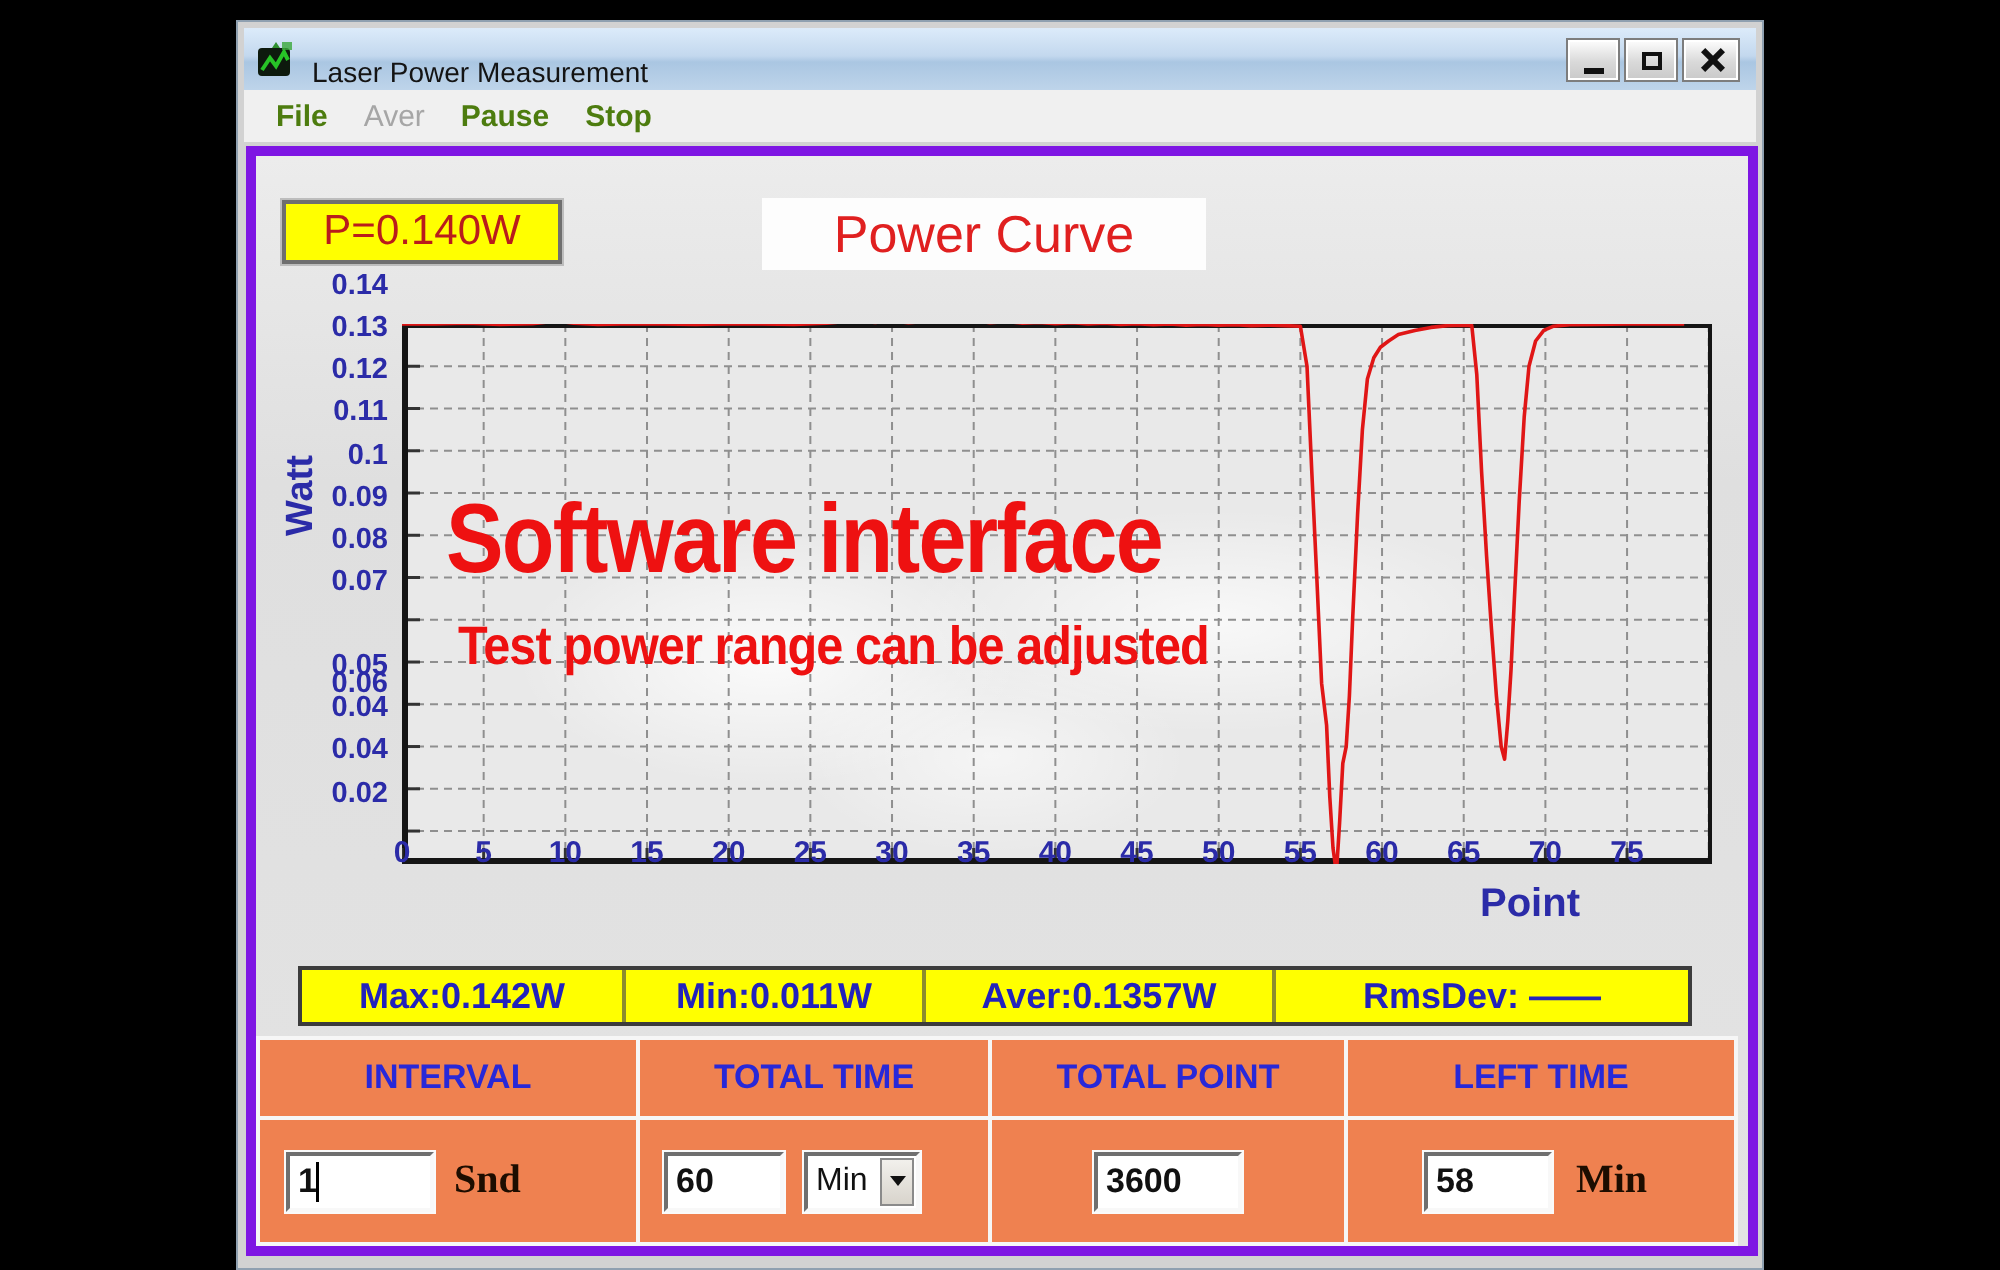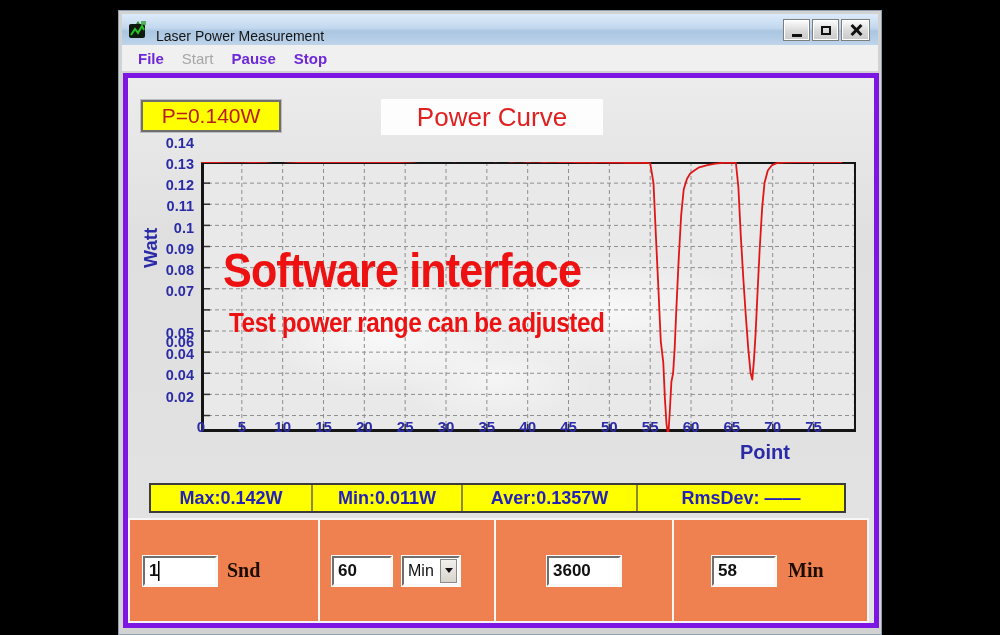--- a/index.html
+++ b/index.html
@@ -20,21 +20,21 @@
              display:flex; align-items:center; justify-content:center; position:relative; }
   .glyph-min { width:10px; height:3px; background:#111; margin-top:10px; }
   .glyph-max { width:10px; height:9px; border:2px solid #111; }
   .glyph-close { position:relative; width:12px; height:12px; }
   .glyph-close::before,.glyph-close::after{ content:""; position:absolute; left:5px; top:-1px;
              width:3px; height:14px; background:#111; }
   .glyph-close::before{ transform:rotate(45deg);} .glyph-close::after{ transform:rotate(-45deg);}
 
   .menubar { position:absolute; left:3px; top:34px; right:3px; height:26px;
              background:#f0f0f0; display:flex; align-items:center; padding-left:16px; gap:18px; }
-  .menu-item { font-size:15px; font-weight:700; color:#6d28d9; }
+  .menu-item { font-size:15px; font-weight:700; color:#4d7c0f; }
   .menu-item.disabled { color:#a6a6a6; font-weight:400; }
 
   
   .main { position:absolute; left:4px; top:62px; width:756px; height:555px;
           border:5px solid #7e16e3; background:linear-gradient(180deg,#ececec,#dfdfdf 30%,#e3e3e3); }
 
   .readout-box { position:absolute; left:13px; top:22px; width:140px; height:32px;
                  background:#ffff00; border:2px solid #6f6f6f; outline:1px solid #bdbdbd;
                  display:flex; align-items:center; justify-content:center;
                  font-size:21px; color:#b91c1c; }
@@ -129,21 +129,21 @@
           <div class="glyph-max"></div>
         </div>
       <div class="win-btn" style="width:29px">
           <div class="glyph-close"></div>
         </div>
     </div>
   </div>
 
   <div class="menubar">
     <span class="menu-item">File</span>
-    <span class="menu-item disabled">Start</span>
+    <span class="menu-item disabled">Aver</span>
     <span class="menu-item">Pause</span>
     <span class="menu-item">Stop</span>
   </div>
 
   <div class="main">
 
     <div class="readout-box">P=0.140W</div>
     <div class="chart-title">Power Curve</div>
 
     <div class="ylabel">Watt</div>
@@ -254,20 +254,26 @@
     <div class="xlabel">Point</div>
 
     <div class="statsbar">
       <div class="stat-cell" style="width:162px">Max:0.142W</div>
       <div class="stat-cell" style="width:150px">Min:0.011W</div>
       <div class="stat-cell" style="width:175px">Aver:0.1357W</div>
       <div class="stat-cell" style="flex:1">RmsDev: ——</div>
     </div>
 
     <div class="settings">
+      <div class="hdr-row">
+        <div class="s-col c0">INTERVAL</div>
+        <div class="s-col c1">TOTAL TIME</div>
+        <div class="s-col c2">TOTAL POINT</div>
+        <div class="s-col c3">LEFT TIME</div>
+      </div>
       <div class="inp-row">
         <div class="s-col c0" style="padding-left:13px; gap:10px;">
           <input class="tb-input caret-input" style="width: 74px;" value="1">
           <span class="unit-label">Snd</span>
         </div>
         <div class="s-col c1" style="padding-left:12px; gap:10px;">
           <input class="tb-input" style="width: 60px;" value="60">
           <div class="combo">
             <span class="combo-text">Min</span>
             <span class="combo-btn">

